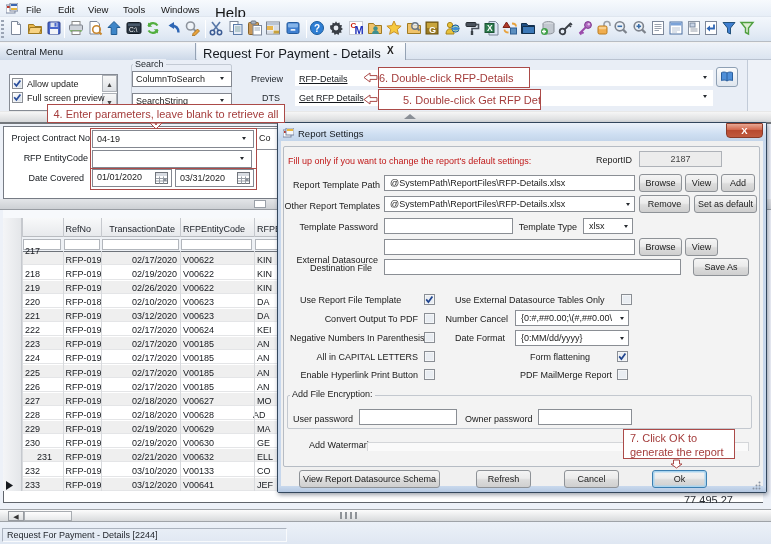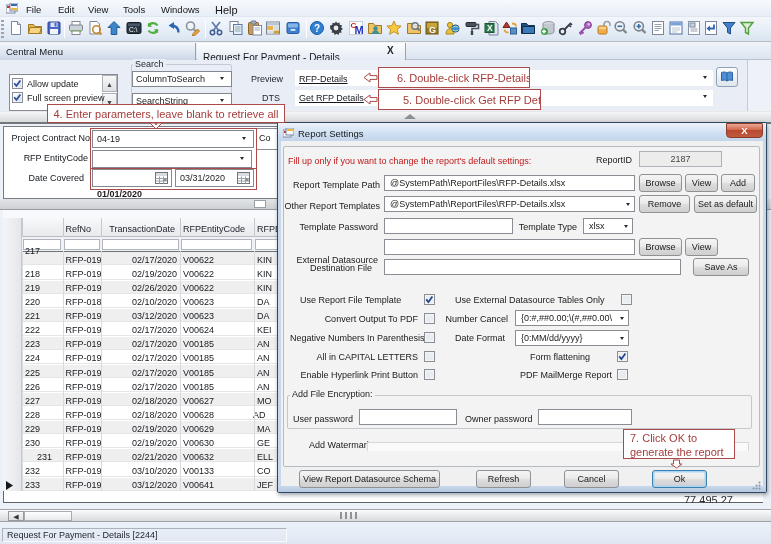--- a/index.html
+++ b/index.html
@@ -17,21 +17,21 @@
     <rect x="1" y="3" width="7" height="2" fill="#c0392b"></rect>
     <rect x="4" y="0" width="8" height="8" fill="#f6f8fb" stroke="#7a86a0"></rect>
     <rect x="5" y="1" width="6" height="2" fill="#3c66b0"></rect>
     <rect x="5" y="5" width="6" height="2" fill="#e8b73c"></rect>
   </svg>
 <div class="ab lbl" style="left:26px;top:4px;font-size:9.5px;color:#161616;">File</div>
 <div class="ab lbl" style="left:58px;top:4px;font-size:9.5px;color:#161616;">Edit</div>
 <div class="ab lbl" style="left:88px;top:4px;font-size:9.5px;color:#161616;">View</div>
 <div class="ab lbl" style="left:123px;top:4px;font-size:9.5px;color:#161616;">Tools</div>
 <div class="ab lbl" style="left:161px;top:4px;font-size:9.5px;color:#161616;">Windows</div>
-<div class="ab lbl" style="left:215px;top:4px;font-size:11px;color:#161616;">Help</div>
+<div class="ab lbl" style="left:215px;top:4px;font-size:15px;color:#161616;">Help</div>
 <div class="ab" style="left:0;top:17px;width:771px;height:24px;background:linear-gradient(#f3f7fc,#e3ebf5 70%,#d9e4f1);"></div>
 <div class="ab" style="left:0;top:41px;width:771px;height:2px;background:#b7bcc3;border-bottom:1px solid #f2f2f2;"></div>
 <div class="ab" style="left:1px;top:20px;width:3px;height:19px;background:repeating-linear-gradient(#9aa4b4 0 2px,transparent 2px 4px);"></div>
 <svg class="ab" style="left:7.5px;top:20px" width="16" height="16" viewBox="0 0 16 16">
     <path d="M3.5 1.5h6l3 3v10h-9z" fill="#fff" stroke="#7c8799"></path>
     <path d="M9.5 1.5v3h3" fill="#e4e8ef" stroke="#7c8799"></path>
   </svg>
 <svg class="ab" style="left:27px;top:20px" width="16" height="16" viewBox="0 0 16 16">
     <path d="M1.5 4.5h5l1.5 2h6.5v7h-13z" fill="#e8b64c" stroke="#a07a20"></path>
     <path d="M3 7.5h11.5l-2 6H1.5z" fill="#f7d384" stroke="#a07a20"></path>
@@ -230,21 +230,21 @@
 <svg class="ab" style="left:721px;top:20px" width="16" height="16" viewBox="0 0 16 16">
     <path d="M2 2.5h12L9.5 8v6l-3-1.5V8z" fill="#3f7fd0" stroke="#23527c"></path>
   </svg>
 <svg class="ab" style="left:739px;top:20px" width="16" height="16" viewBox="0 0 16 16">
     <path d="M2 2.5h12L9.5 8v6l-3-1.5V8z" fill="#ddedd2" stroke="#4f9f3f" stroke-width="1.4"></path>
   </svg>
 <div class="ab" style="left:0;top:43px;width:771px;height:17px;background:linear-gradient(#eff3f9,#dbe4f0);border-bottom:1px solid #b9c2d0;"></div>
 <div class="ab" style="left:0;top:43px;width:196px;height:17px;background:linear-gradient(#f2f6fb,#ccd8e8);border-right:1px solid #94a2b4;"></div>
 <div class="ab lbl" style="left:6px;top:46px;font-size:9.5px;color:#15191e;">Central Menu</div>
 <div class="ab" style="left:197px;top:43px;width:209px;height:17px;background:linear-gradient(#fcfdfe,#e4ebf4);border-right:1px solid #94a2b4;"></div>
-<div class="ab lbl" style="left:203px;top:52px;font-size:10px;color:#15191e;">Request For Payment - Details</div>
+<div class="ab lbl" style="left:203px;top:46px;font-size:13px;color:#15191e;">Request For Payment - Details</div>
 <div class="ab lbl" style="left:387px;top:45px;font-size:10px;font-weight:bold;color:#222;">X</div>
 <div class="ab" style="left:0;top:60px;width:771px;height:52px;background:#e9eef6;"></div>
 <div class="ab" style="left:295px;top:70px;width:418px;height:16px;background:#fff;"></div>
 <div class="ab" style="left:295px;top:90px;width:418px;height:16px;background:#fff;"></div>
 <div class="ab" style="left:747px;top:60px;width:1px;height:52px;background:#c2cbd8;"></div>
 <div class="ab" style="left:748px;top:60px;width:23px;height:52px;background:#eef2f8;"></div>
 <div class="ab" style="left:9px;top:74px;width:109px;height:37px;background:#fff;border:1px solid #868b94;"></div>
 <div class="ab" style="left:102px;top:75px;width:15px;height:17px;background:linear-gradient(#f8f8f8,#dde0e4);border:1px solid #aeb2b8;text-align:center;font-size:7px;color:#444;line-height:17px;">▲</div>
 <div class="ab" style="left:102px;top:93px;width:15px;height:17px;background:linear-gradient(#f8f8f8,#dde0e4);border:1px solid #aeb2b8;text-align:center;font-size:7px;color:#444;line-height:17px;">▼</div>
 <svg class="ab" style="left:12px;top:78px" width="11" height="11" viewBox="0 0 11 11">
@@ -300,21 +300,21 @@
 <div class="ab tb" style="left:92px;top:130px;width:162px;height:18px;"></div>
 <div class="ab lbl" style="left:97px;top:134px;">04-19</div>
 <div class="ab arr" style="left:242px;top:137px;"></div>
 <div class="ab" style="left:256px;top:128px;width:21px;height:22px;background:#fff;border:1px solid #8a8e96;border-right:none;"></div>
 <div class="ab lbl" style="left:259px;top:133px;">Co</div>
 <div class="ab lbl" style="left:10px;top:153px;width:78px;text-align:right;color:#14181d;">RFP EntityCode</div>
 <div class="ab tb" style="left:92px;top:150px;width:160px;height:18px;"></div>
 <div class="ab arr" style="left:240px;top:157px;"></div>
 <div class="ab lbl" style="left:10px;top:173px;width:74px;text-align:right;color:#14181d;">Date Covered</div>
 <div class="ab tb" style="left:92px;top:169px;width:80px;height:18px;"></div>
-<div class="ab lbl" style="left:97px;top:189px;font-weight:bold;">01/01/2020</div>
+<div class="ab lbl" style="left:97px;top:172px;">01/01/2020</div>
 <div class="ab" style="left:155px;top:172px;"><svg width="13" height="12" viewBox="0 0 13 12">
       <rect x="0.5" y="0.5" width="12" height="11" fill="#fff" stroke="#70757c"></rect>
       <rect x="1" y="1" width="11" height="3" fill="#d8dce2"></rect>
       <line x1="1" y1="6.5" x2="12" y2="6.5" stroke="#9aa0a8"></line>
       <line x1="1" y1="9" x2="12" y2="9" stroke="#9aa0a8"></line>
       <line x1="4.5" y1="4.5" x2="4.5" y2="11.5" stroke="#9aa0a8"></line>
       <line x1="8.5" y1="4.5" x2="8.5" y2="11.5" stroke="#9aa0a8"></line>
       <rect x="8.5" y="6.5" width="3" height="2.5" fill="#8a9098"></rect>
     </svg></div>
 <div class="ab tb" style="left:175px;top:169px;width:79px;height:18px;"></div>
@@ -585,21 +585,21 @@
     <circle cx="4.5" cy="4.5" r="1" fill="#8a94a4"></circle>
     <circle cx="4.5" cy="7.5" r="1" fill="#8a94a4"></circle>
     <circle cx="1.5" cy="7.5" r="1" fill="#8a94a4"></circle>
   </svg>
 <div class="ab" style="left:90px;top:128px;width:167px;height:41px;border:1px solid #ab4a48;background:transparent;"></div>
 <div class="ab" style="left:90px;top:169px;width:167px;height:21px;border:1px solid #ab4a48;border-top:none;background:transparent;"></div>
 <div class="ab redbox" style="left:47px;top:104px;width:238px;height:19px;line-height:18px;text-align:center;">4. Enter parameters, leave blank to retrieve all</div>
 <svg class="ab" style="left:149px;top:122px" width="14" height="8" viewBox="0 0 14 8">
     <path d="M1 1h5l1 2 1-2h5L7 7z" fill="#fff" stroke="#ab4a48"></path>
   </svg>
-<div class="ab redbox" style="left:378px;top:67px;width:152px;height:21px;line-height:20px;padding-left:18px;overflow:hidden;">6. Double-click RFP-Details</div>
+<div class="ab redbox" style="left:378px;top:67px;width:152px;height:21px;line-height:20px;padding-left:0;overflow:hidden;">6. Double-click RFP-Details</div>
 <svg class="ab" style="left:363px;top:72px" width="15" height="11" viewBox="0 0 15 11">
     <path d="M1 5.5l6-4.5v2.6h7v3.8H7V10z" fill="#fff" stroke="#ab4a48"></path>
   </svg>
 <div class="ab redbox" style="left:378px;top:89px;width:163px;height:21px;line-height:20px;padding-left:24px;overflow:hidden;">5. Double-click Get RFP Details</div>
 <svg class="ab" style="left:363px;top:94px" width="15" height="11" viewBox="0 0 15 11">
     <path d="M1 5.5l6-4.5v2.6h7v3.8H7V10z" fill="#fff" stroke="#ab4a48"></path>
   </svg>
 <div class="ab redbox" style="left:623px;top:429px;width:112px;height:30px;padding:2px 0 0 6px;line-height:13.5px;">7. Click OK to<br>generate the report</div>
 <svg class="ab" style="left:670px;top:459px" width="13" height="10" viewBox="0 0 13 10">
     <path d="M3.5 1h6v4H12L6.5 9 1 5h2.5z" fill="#fff" stroke="#ab4a48"></path>

